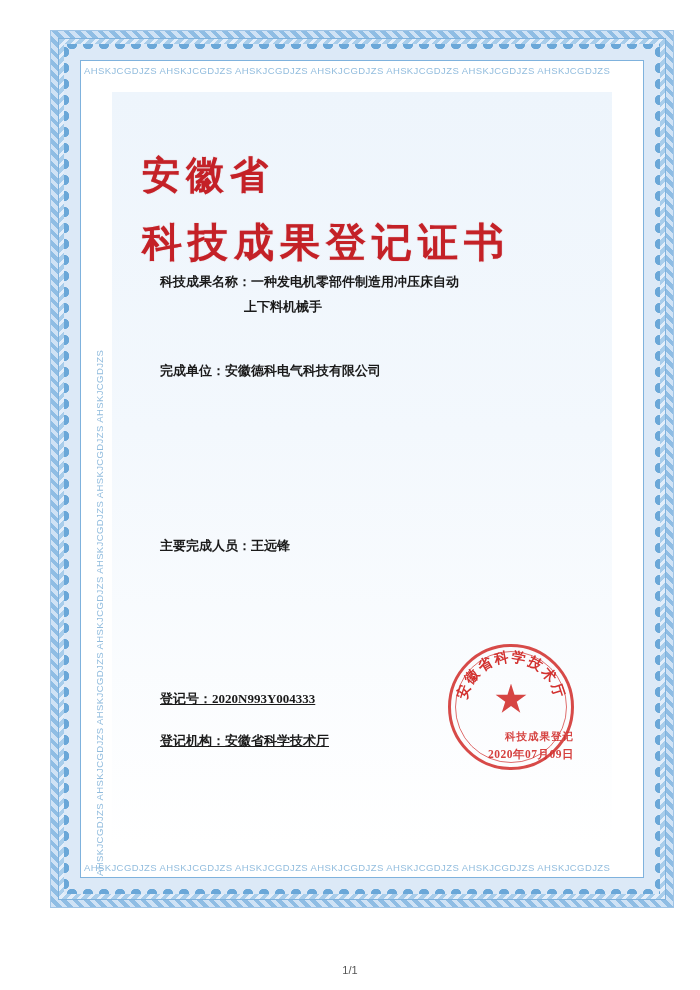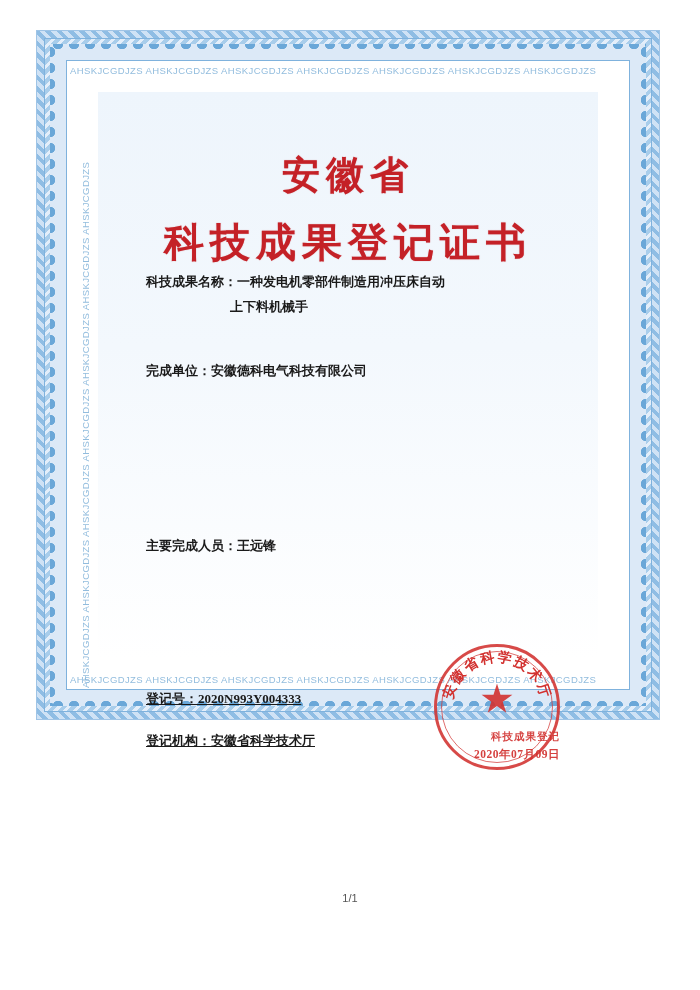--- a/index.html
+++ b/index.html
@@ -11,24 +11,24 @@
     width: 700px;
     height: 990px;
     font-family: "Liberation Serif", "DejaVu Serif", serif;
     position: relative;
     overflow: hidden;
   }
 
   
   .certificate {
     position: absolute;
-    left: 36px;
+    left: 50px;
     top: 30px;
     width: 624px;
-    height: 690px;
+    height: 878px;
     box-sizing: border-box;
     background: #4c1d95;
   }
 
   
   .border-outer {
     position: absolute;
     inset: 0;
     box-sizing: border-box;
     border: 1px solid #9fc4e6;
@@ -100,21 +100,21 @@
     top: 62px;
     right: 62px;
     bottom: 62px;
     background: linear-gradient(180deg, #eef5fc 0%, #f3f8fd 45%, #ffffff 100%);
     box-sizing: border-box;
     padding: 58px 30px 24px 30px;
   }
 
   .title-line1,
   .title-line2 {
-    text-align: center;
+    text-align: left;
     color: #c42127;
     font-weight: bold;
     font-family: "DejaVu Serif", "Liberation Serif", serif;
     letter-spacing: 6px;
     text-shadow: 0 0 1px rgba(196,33,39,.5);
   }
   .title-line1 {
     font-size: 38px;
     margin-bottom: 14px;
   }
@@ -220,21 +220,21 @@
     font-weight: bold;
     letter-spacing: .5px;
     opacity: .92;
   }
 
   
   .page-number {
     position: absolute;
     left: 0;
     right: 0;
-    top: 892px;
+    top: 964px;
     text-align: center;
     font-family: "Liberation Sans", sans-serif;
     font-size: 11px;
     color: #555;
   }
 </style>
 </head>
 <body>
 
 <div class="certificate">

